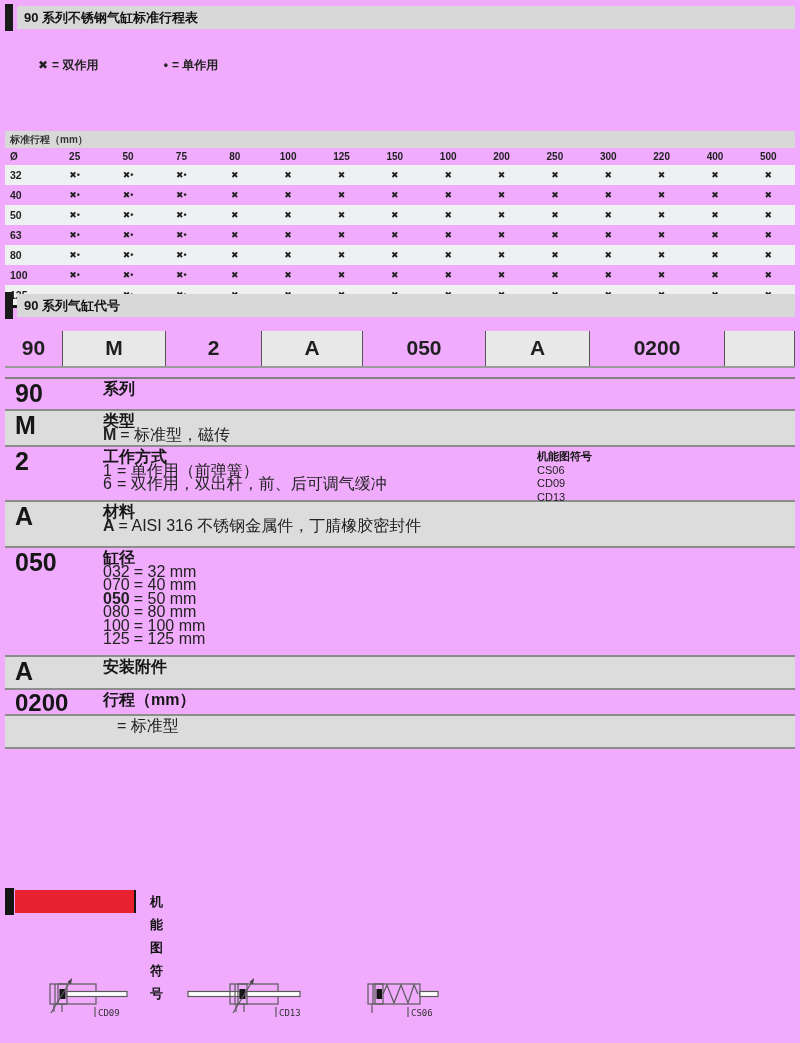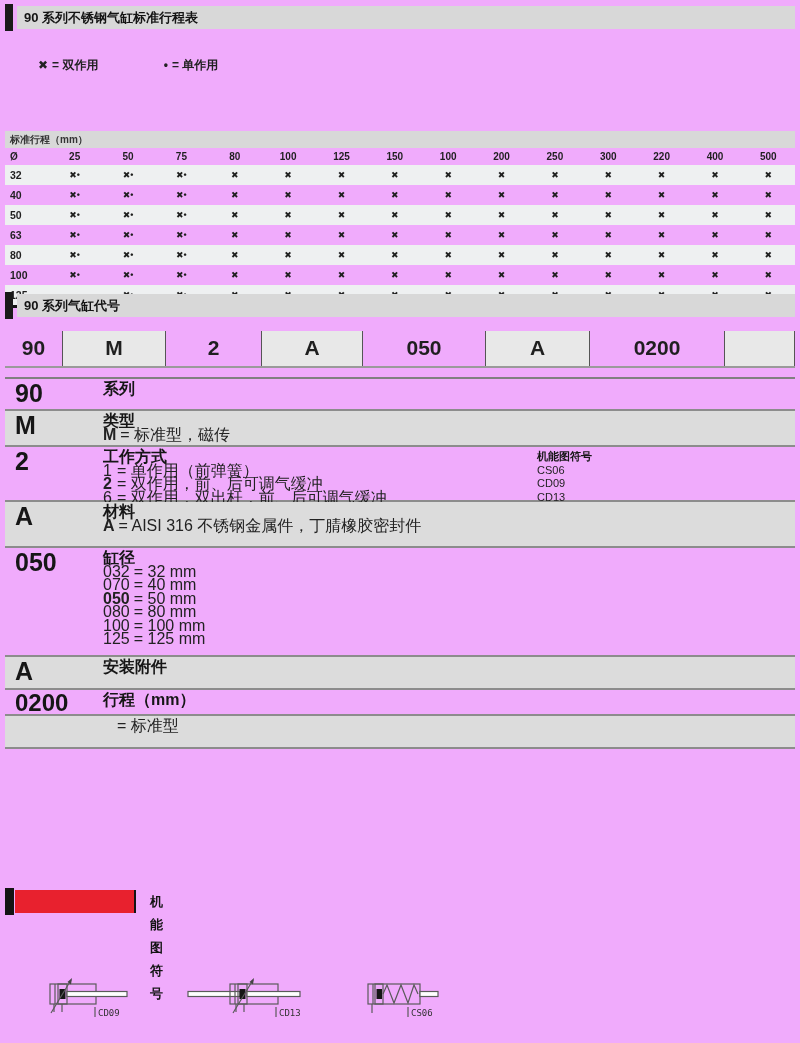--- a/index.html
+++ b/index.html
@@ -259,21 +259,20 @@
         <div class="clabel">类型</div>
         <div class="cline"><span class="pfx b">M</span><span>= 标准型，磁传</span></div>
       </div>
     </div>
 
     <div class="crow" style="height:55px;">
       <div class="bigcode">2</div>
       <div class="cbody">
         <div class="clabel">工作方式</div>
         <div class="cline"><span class="pfx">1</span><span>= 单作用（前弹簧）</span></div>
-        <div class="cline"><span class="pfx b">2</span><span>= 双作用，前、后可调气缓冲</span></div>
         <div class="cline"><span class="pfx">6</span><span>= 双作用，双出杆，前、后可调气缓冲</span></div>
       </div>
       <div class="side">
         <div class="clabel">机能图符号</div>
         <div>CS06</div>
         <div>CD09</div>
         <div>CD13</div>
       </div>
     </div>
 

